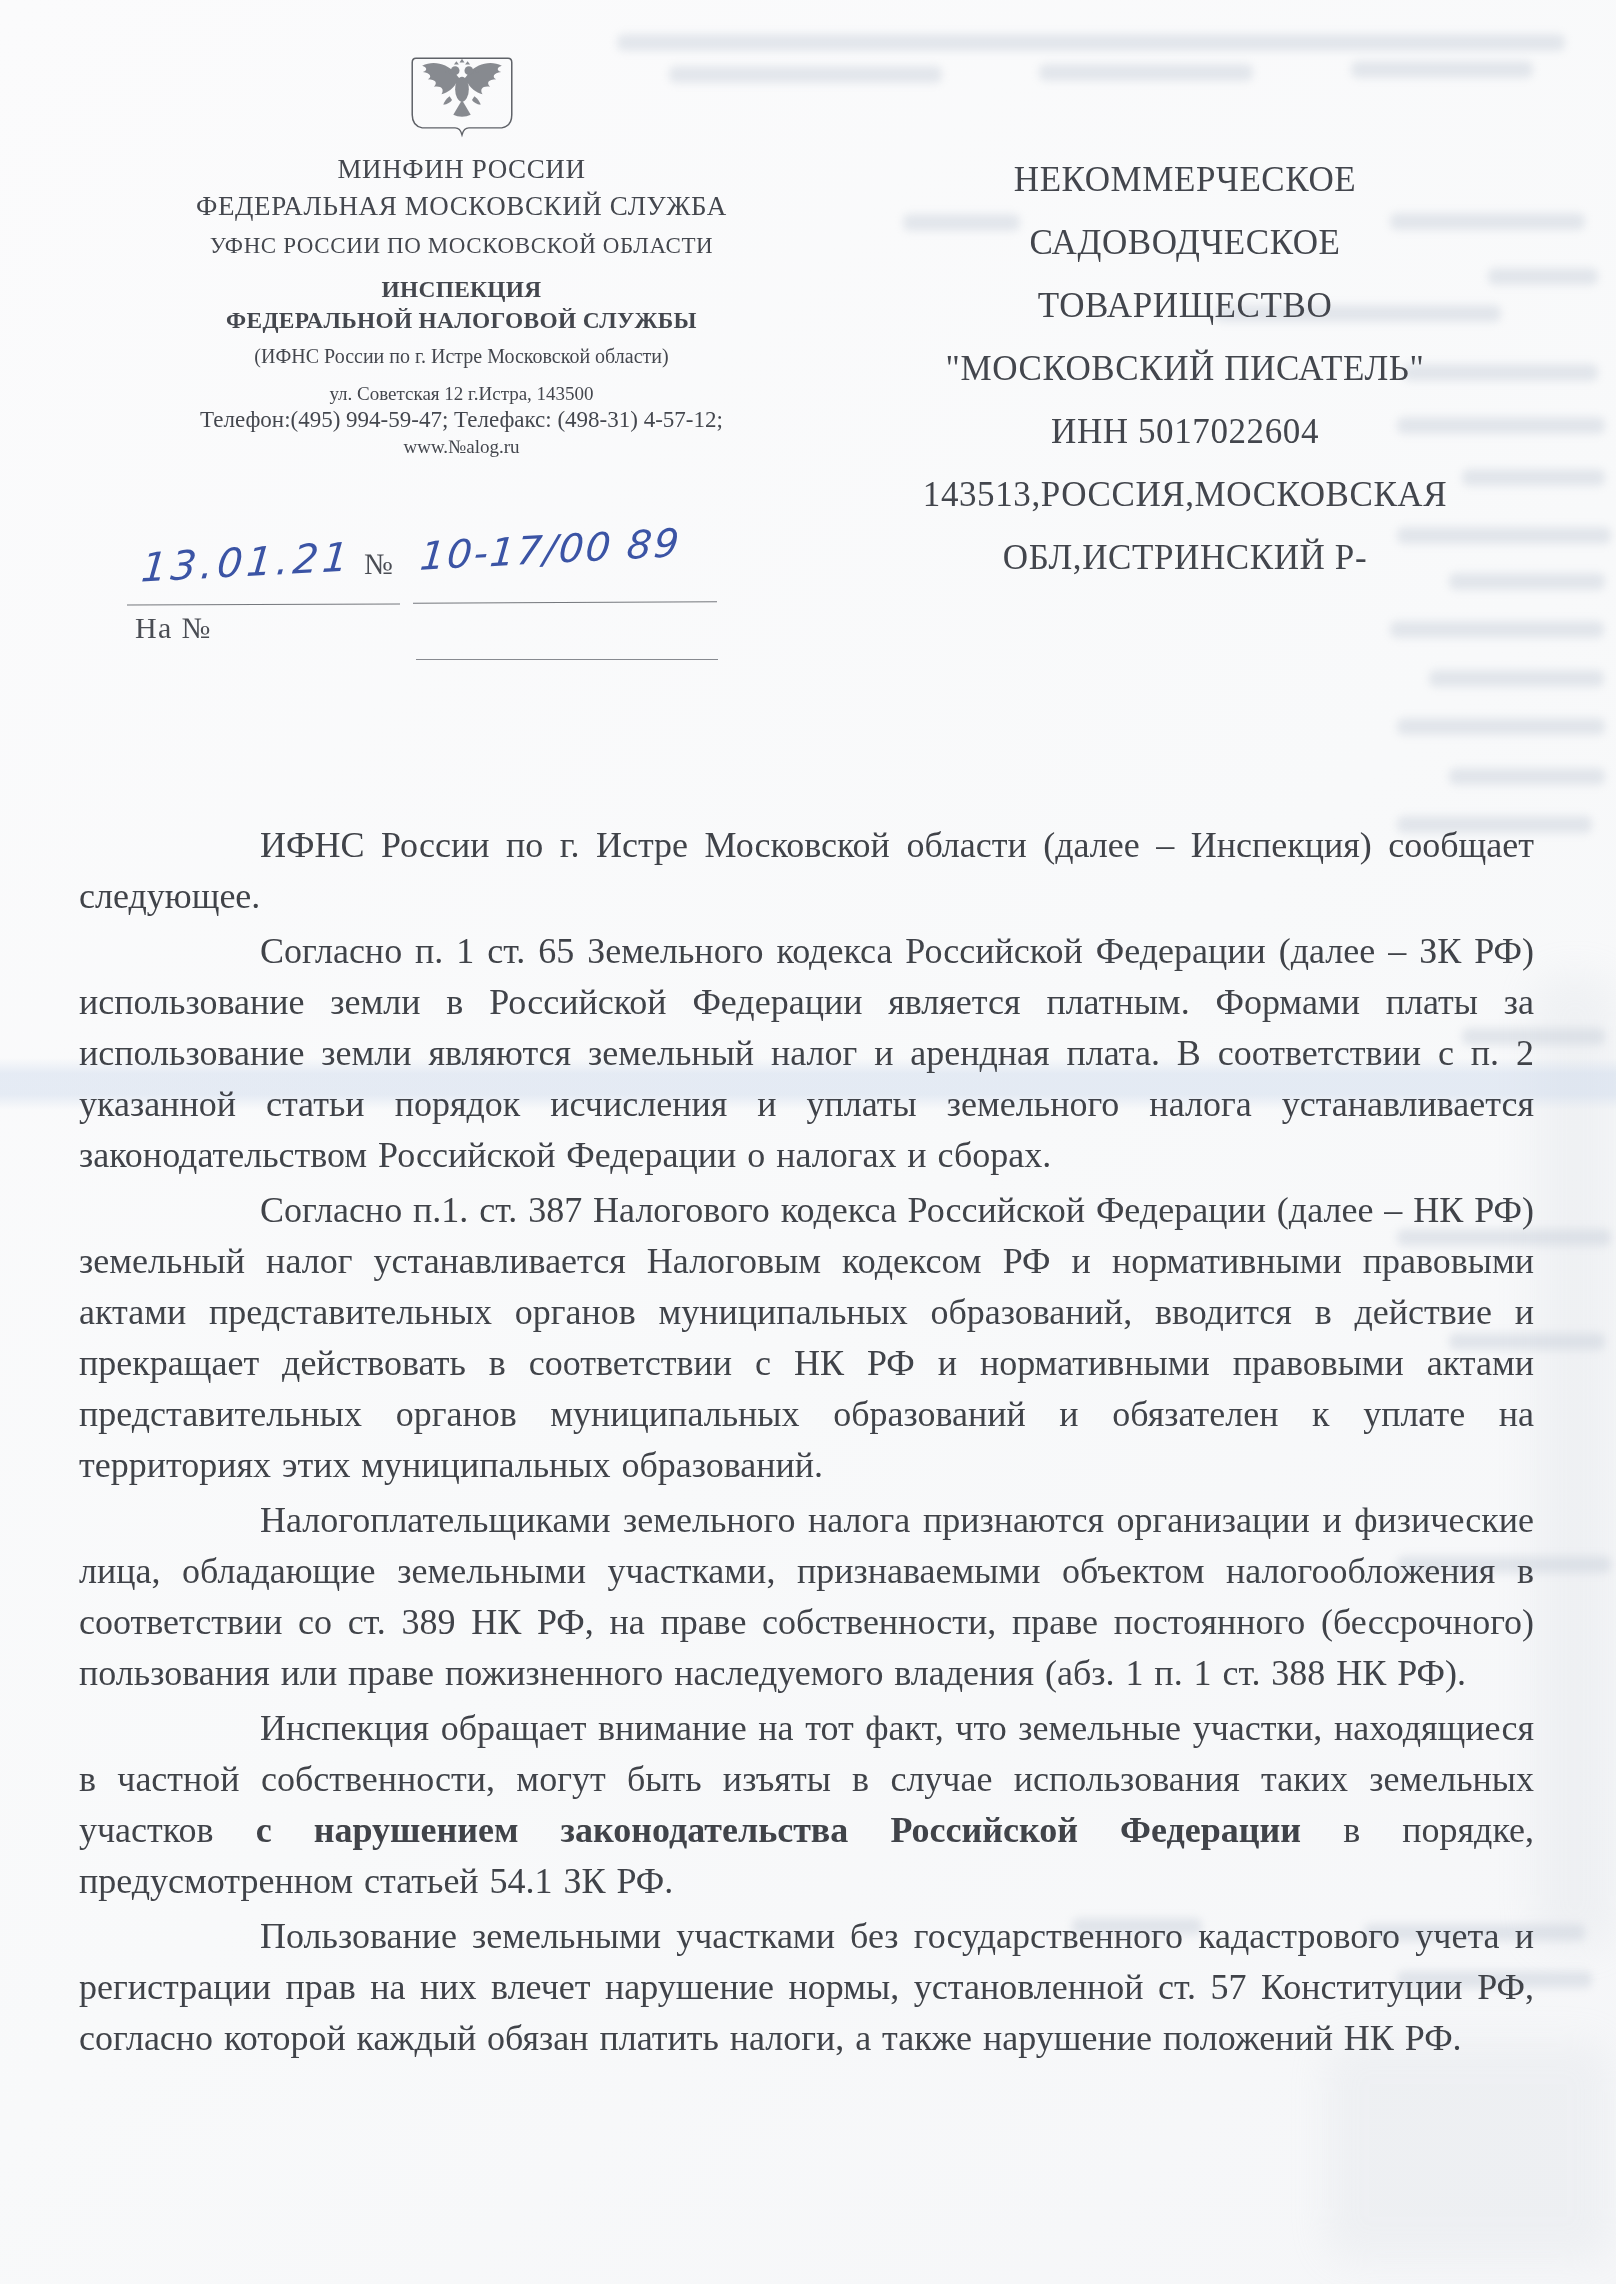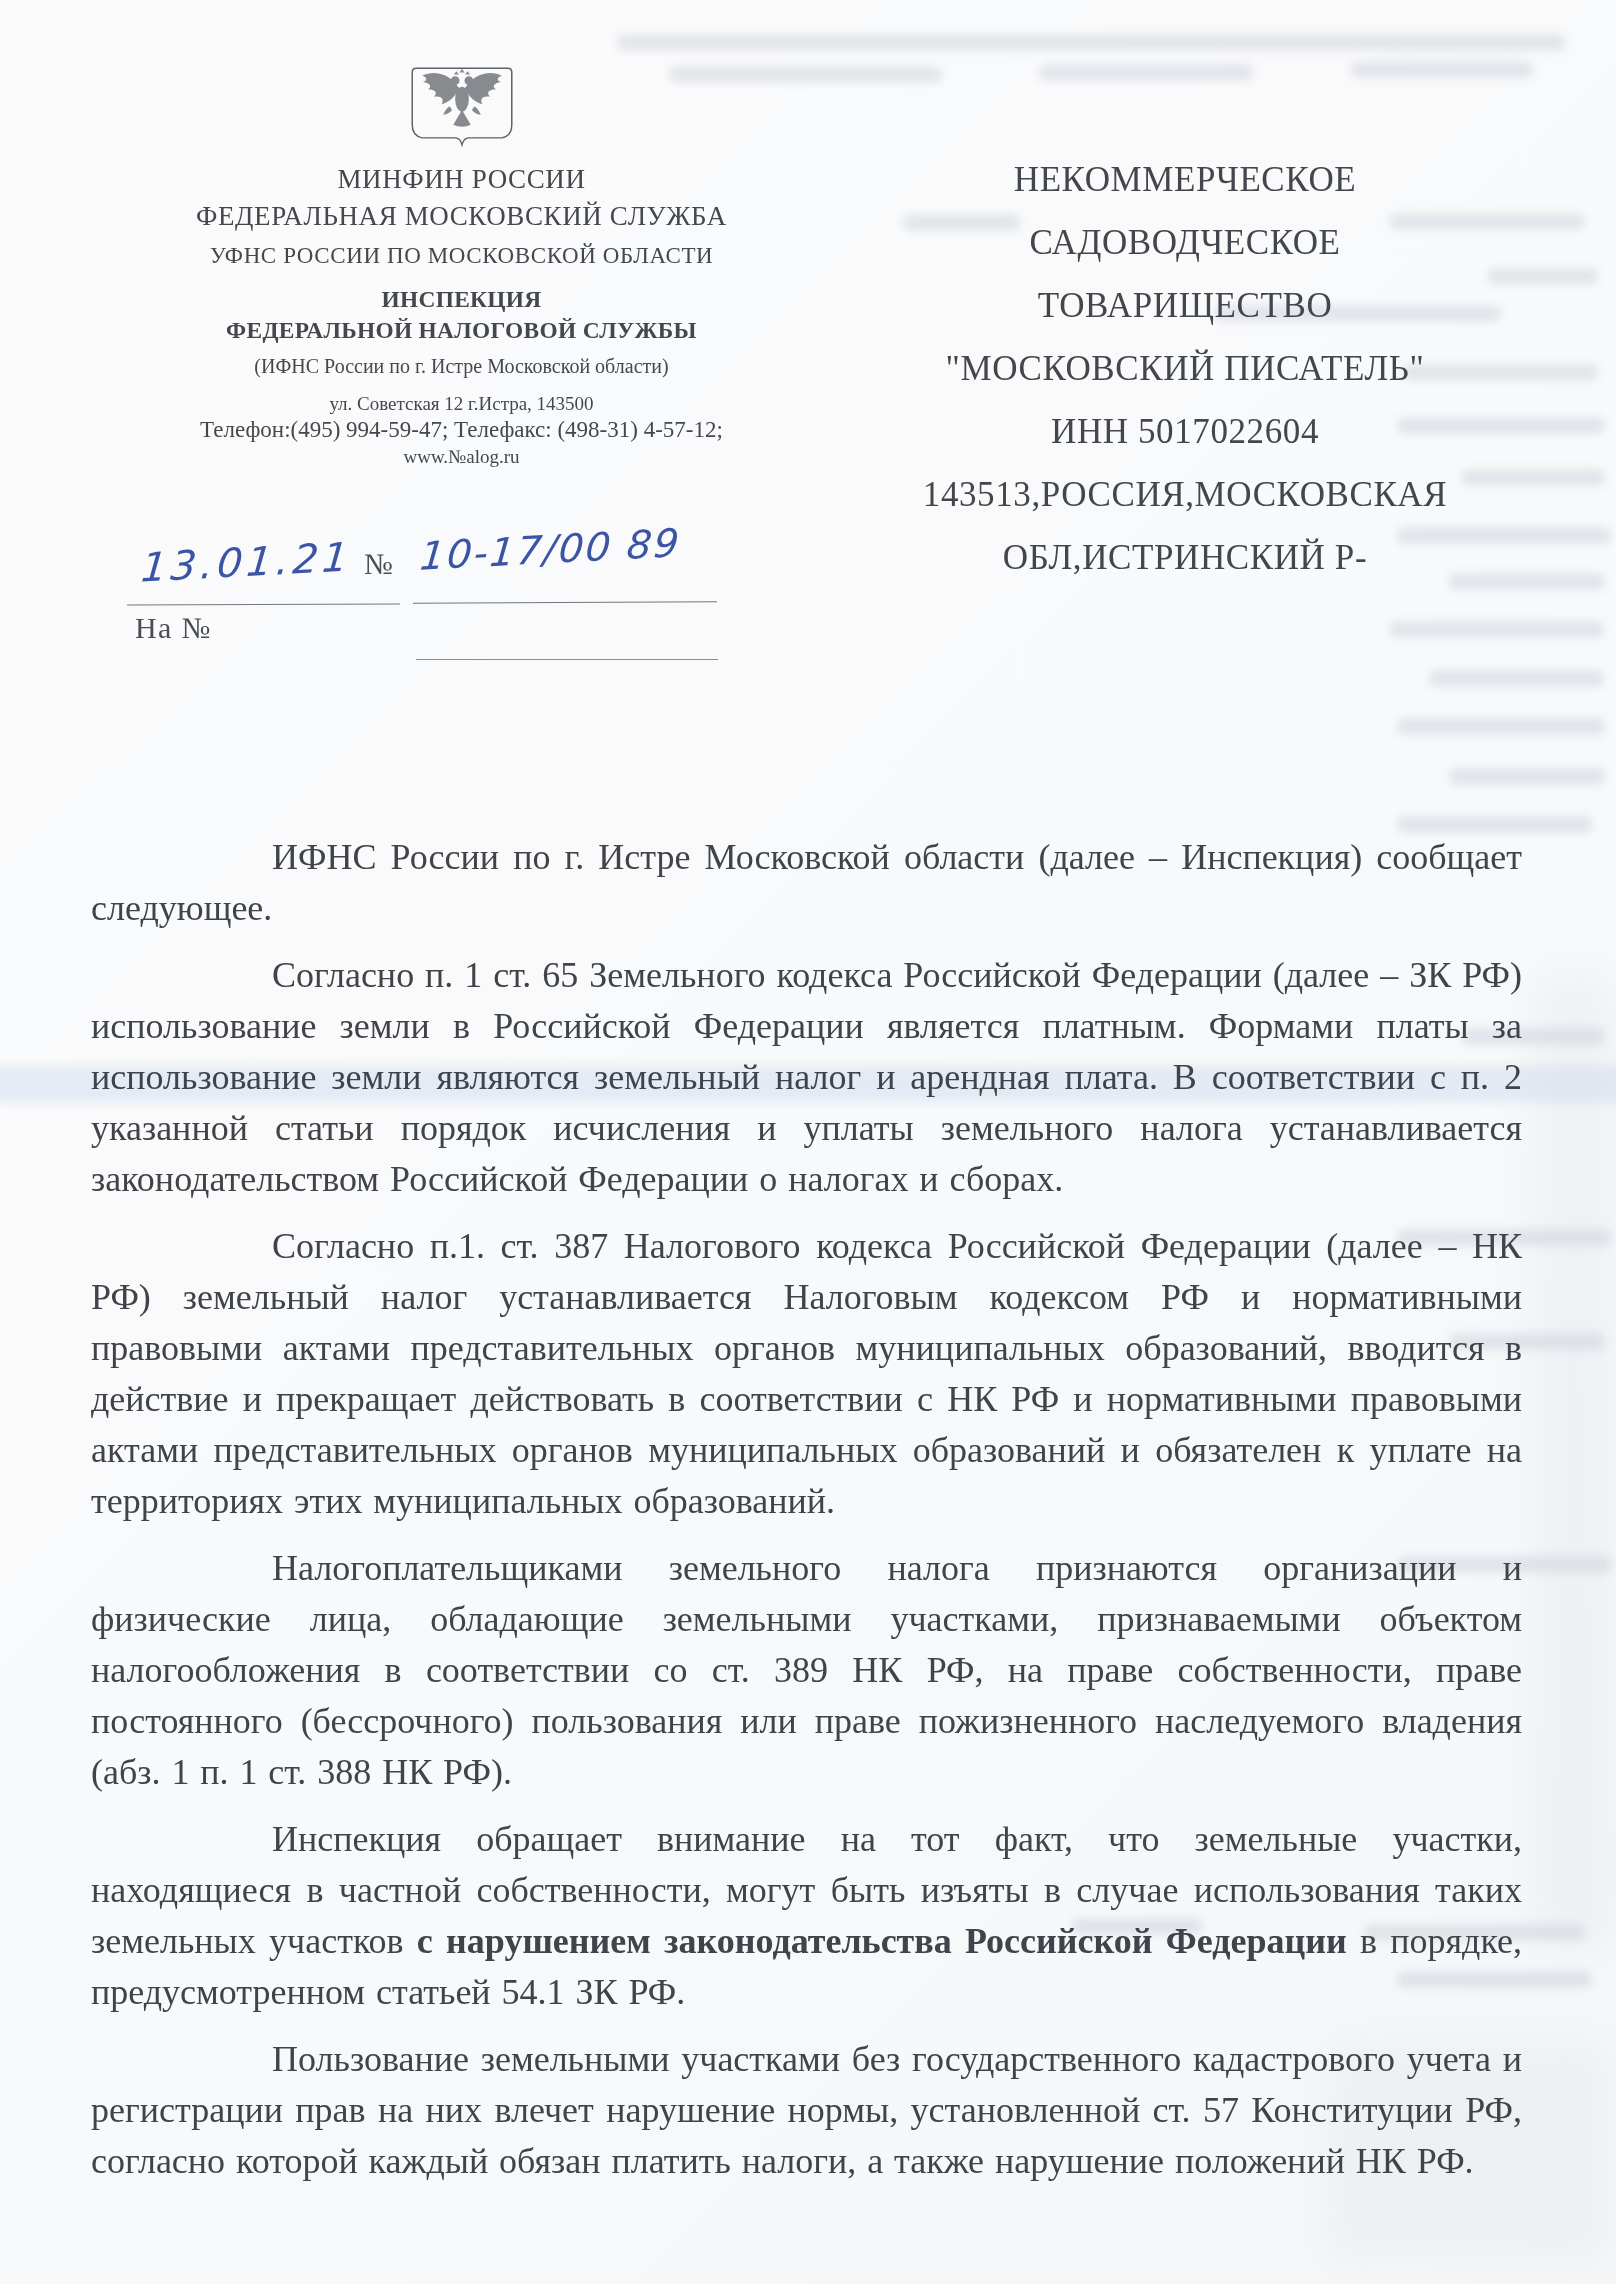--- a/index.html
+++ b/index.html
@@ -14,21 +14,21 @@
   }
   
   .ghost{position:absolute;height:17px;border-radius:6.5px;background:#aeb9c9;opacity:.30;filter:blur(4.5px);}
   .patch{position:absolute;background:#ccd2da;opacity:.18;filter:blur(18px);border-radius:26px;}
   .band{
     position:absolute;left:0;top:1058px;width:1616px;height:52px;
     background:linear-gradient(180deg,rgba(204,217,236,0),rgba(204,217,236,.45) 30%,rgba(204,217,236,.45) 70%,rgba(204,217,236,0));
   }
   
   .sender{
-    position:absolute;left:156px;top:65px;width:611px;
+    position:absolute;left:156px;top:55px;width:611px;
     text-align:center;color:#44474e;
   }
   .emblem{display:block;margin:0 auto 7.8px auto;filter:blur(0.3px);}
   .s-ministry{font-size:27px;letter-spacing:0.6px;margin-top:2.6px;}
   .s-service{font-size:27px;letter-spacing:0.6px;margin-top:6.5px;}
   .s-ufns{font-size:23px;letter-spacing:0.6px;margin-top:10.4px;}
   .s-insp{font-size:23.4px;font-weight:bold;letter-spacing:0.3px;margin-top:17px;}
   .s-insp2{font-size:23.4px;font-weight:bold;letter-spacing:0.3px;margin-top:3.9px;}
   .s-insp3{font-size:23.4px;font-weight:bold;letter-spacing:0.3px;margin-top:3.9px;}
   .s-short{font-size:20px;margin-top:11.7px;}
@@ -54,21 +54,21 @@
   .u-date{left:127px;top:604px;width:273px;transform:rotate(-.25deg);}
   .u-num{left:413px;top:602px;width:304px;transform:rotate(-.3deg);}
   .reply-label{position:absolute;left:135px;top:611px;font-size:30px;color:#4a4d54;letter-spacing:1.3px;text-align:right;}
   .u-reply{left:416px;top:659px;width:302px;border-bottom-color:#73767c;}
   
   .body-text{
     position:absolute;left:75px;top:816px;width:1463px;
     font-size:36px;line-height:51px;color:#404349;
     text-align:justify;
   }
-  .body-text p{margin:16px;text-indent:181px;word-spacing:1.9px;}
+  .body-text p{margin:4px;text-indent:181px;word-spacing:1.9px;}
   .body-text .b{font-weight:bold;}
 </style>
 </head>
 <body>
 
 <div class="page">
 
   <div class="ghost" style="left:617px;top:34px;width:948px;"></div>
   <div class="ghost" style="left:669px;top:66px;width:273px;"></div>
   <div class="ghost" style="left:1039px;top:64px;width:214px;"></div>

